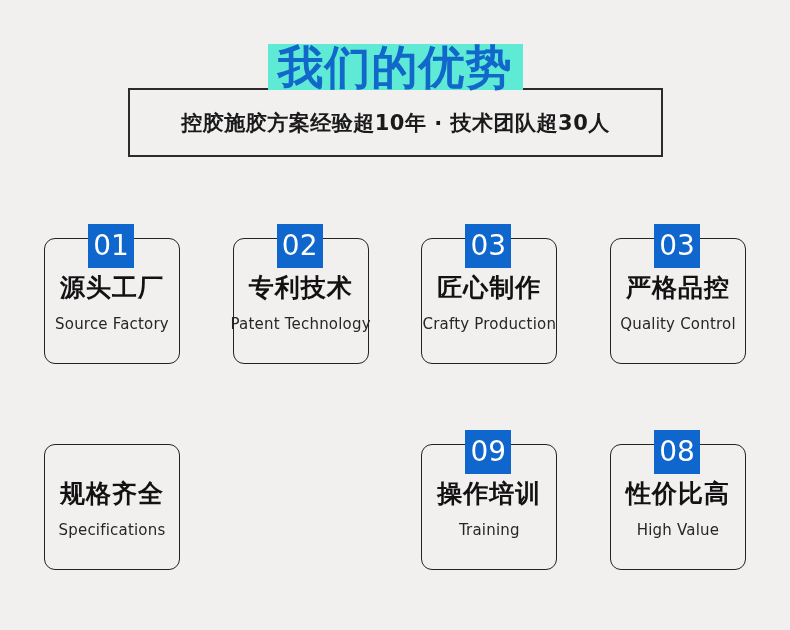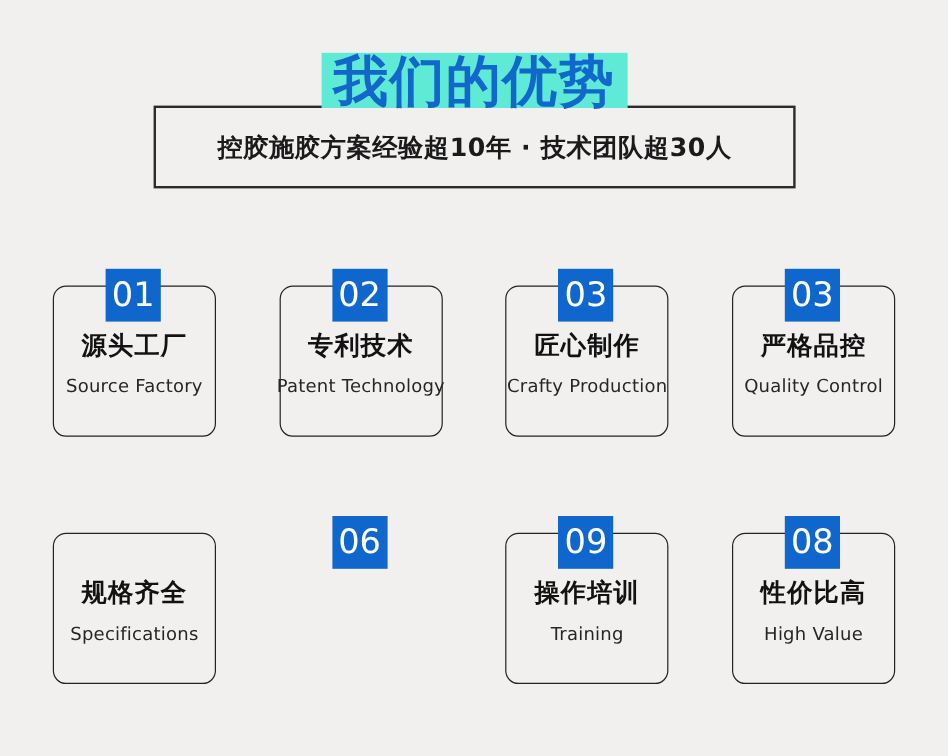--- a/index.html
+++ b/index.html
@@ -118,21 +118,21 @@
     justify-content: center;
     font-family: "DejaVu Sans", "Liberation Sans", sans-serif;
     font-size: 28px;
     font-weight: normal;
     line-height: 1;
     letter-spacing: 0px;
     z-index: 3;
   }
   .card-cn {
     font-family: "DejaVu Serif", "Liberation Serif", serif;
-    font-size: 21px;
+    font-size: 25px;
     font-weight: bold;
     color: #121212;
     letter-spacing: 1px;
     line-height: 1;
     margin-top: 6px;
     white-space: nowrap;
   }
   .card-en {
     font-family: "DejaVu Sans", "Liberation Sans", sans-serif;
     font-size: 15px;
@@ -195,21 +195,20 @@
   <div class="grid-row row-2">
 
     <div class="card">
       <div class="card-body">
         <div class="card-cn">规格齐全</div>
         <div class="card-en">Specifications</div>
       </div>
     </div>
 
     <div class="card">
-      <div class="card-badge">06</div>
     </div>
 
     <div class="card">
       <div class="card-body">
         <div class="card-cn">操作培训</div>
         <div class="card-en">Training</div>
       </div>
       <div class="card-badge">09</div>
     </div>
 

